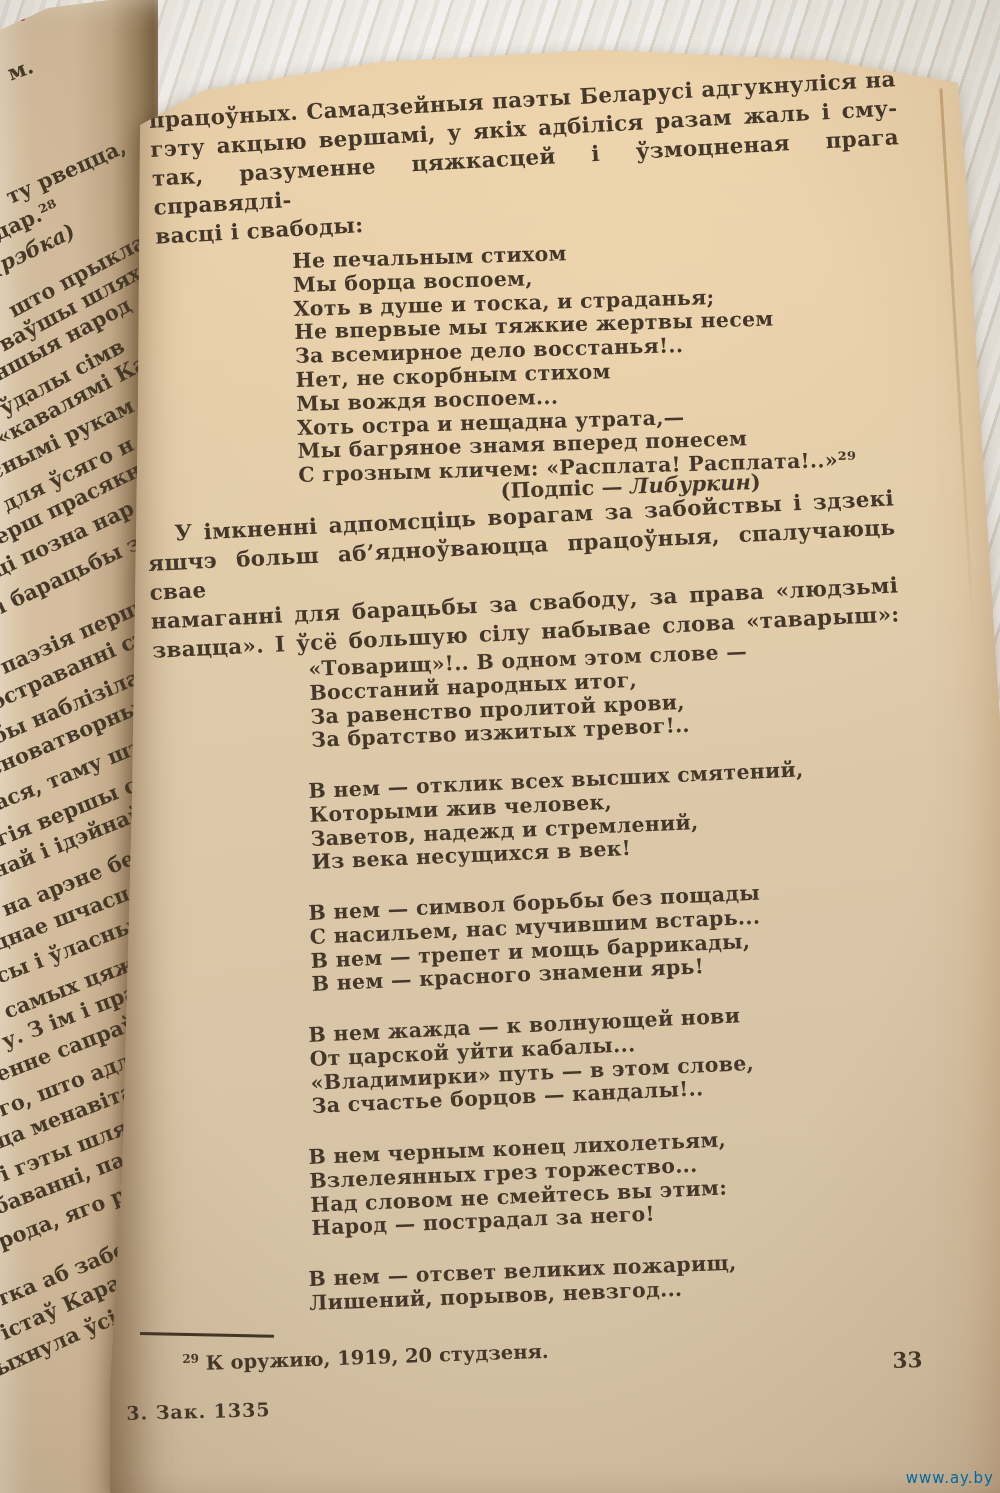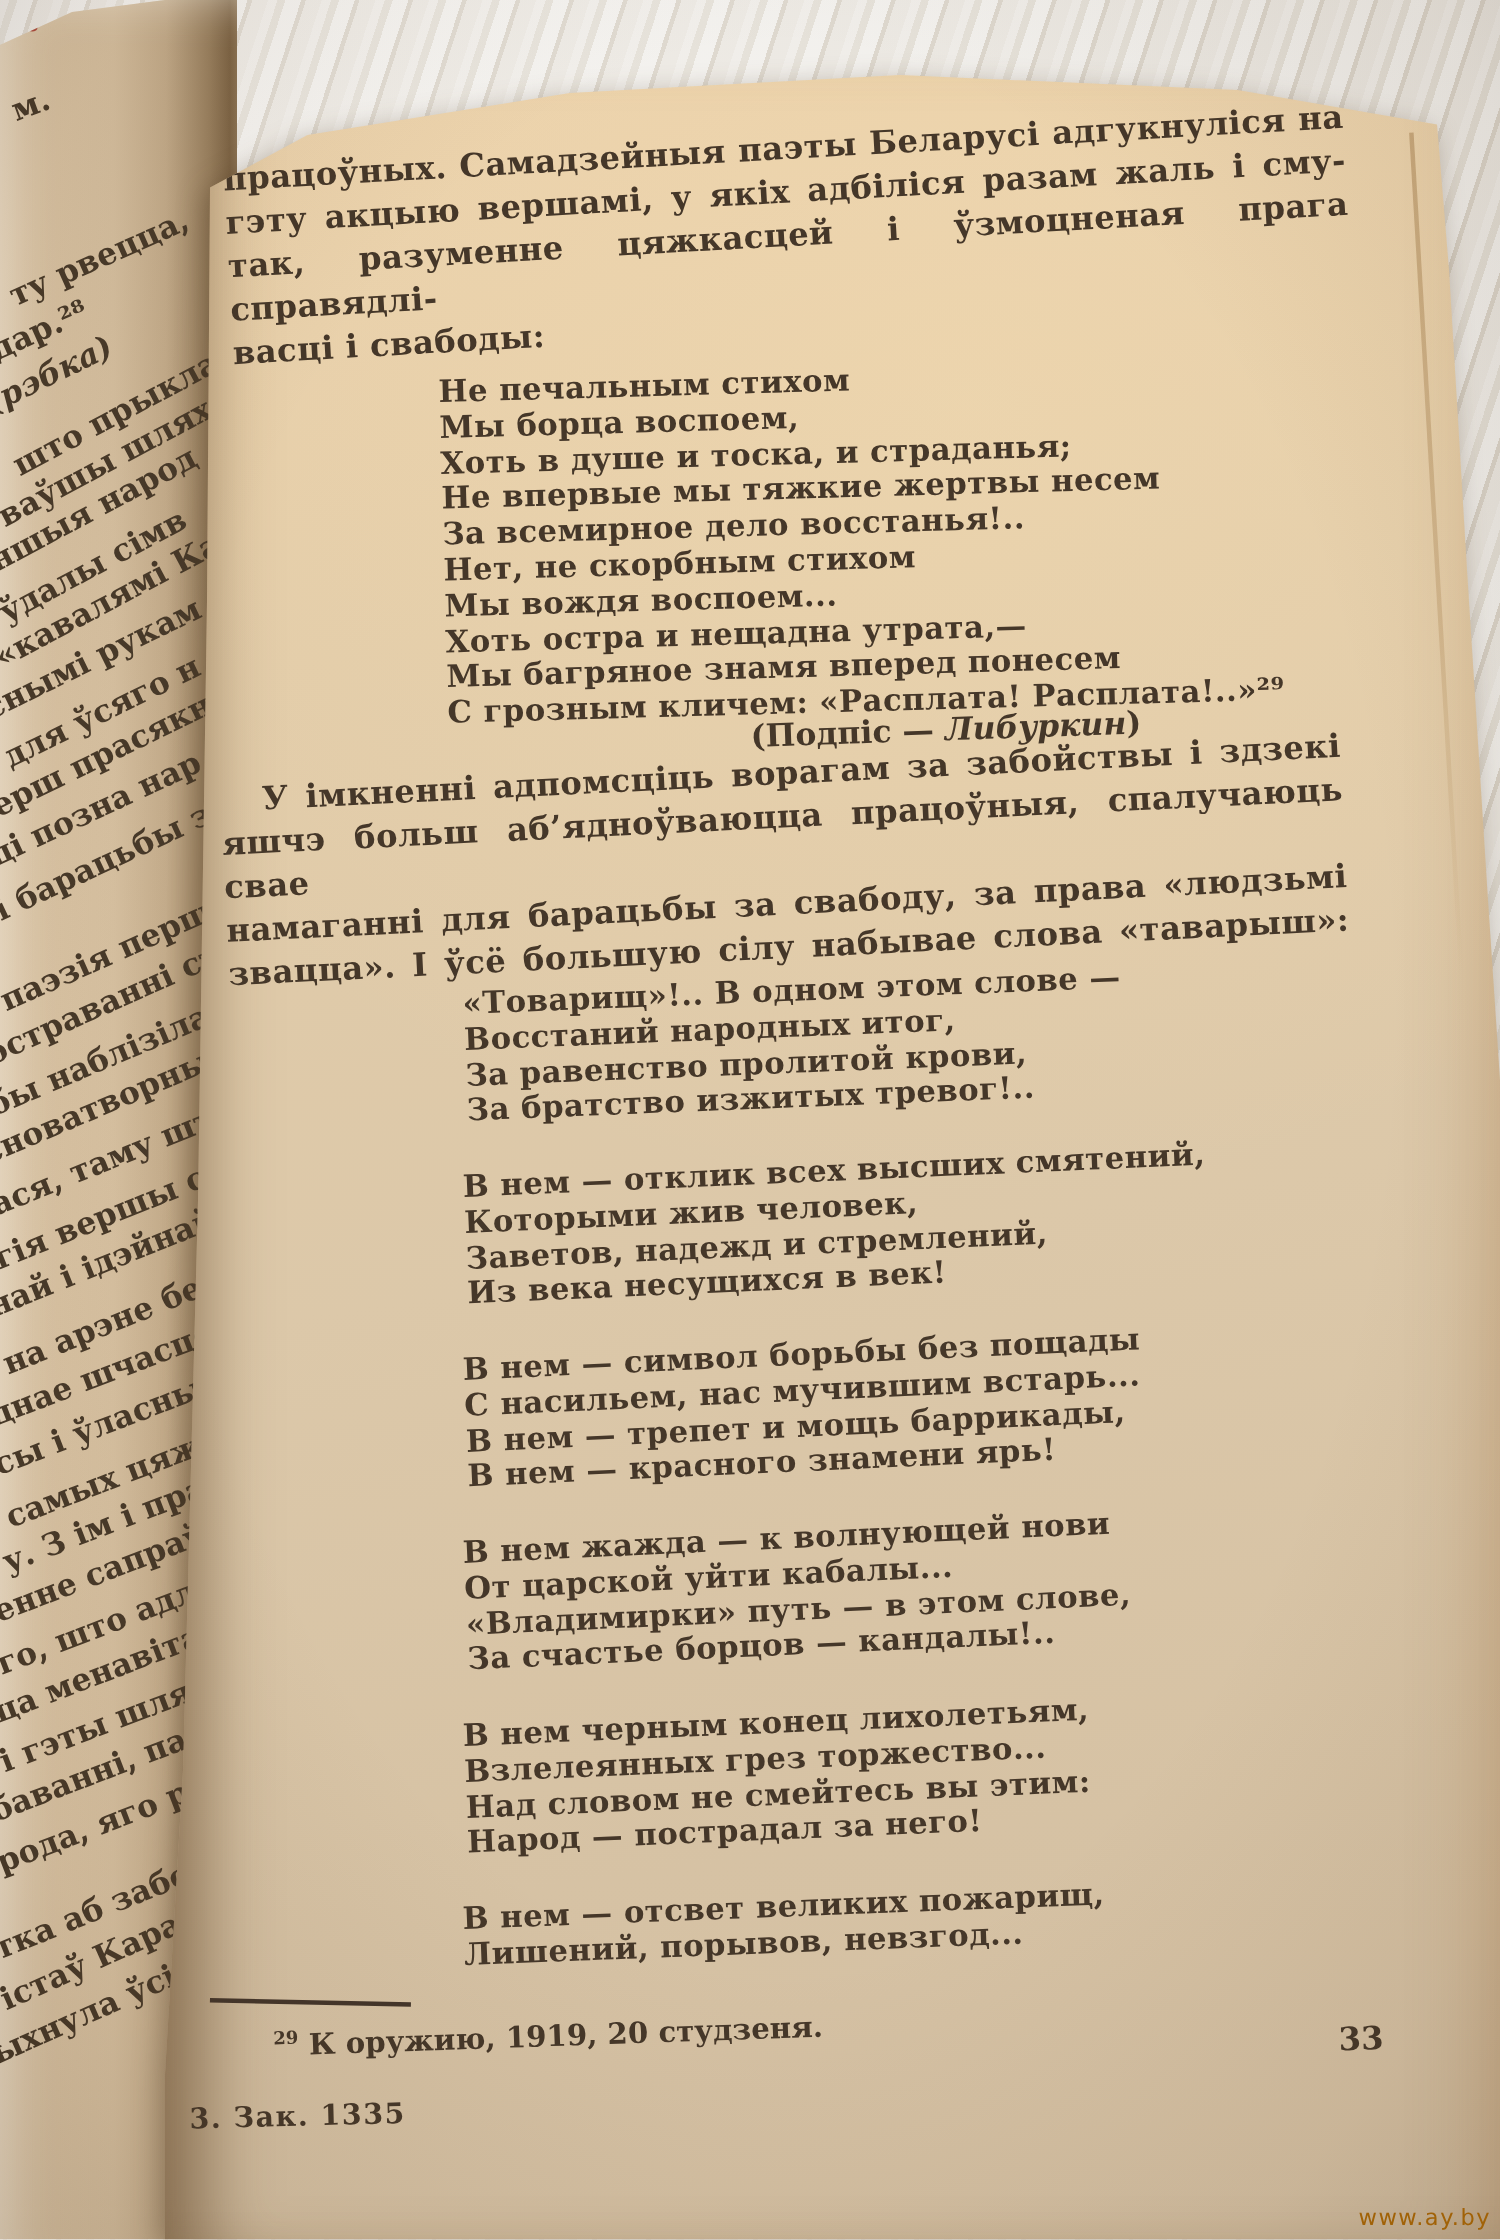--- a/index.html
+++ b/index.html
@@ -53,21 +53,21 @@
   .rule{position:absolute;background:#43352a;height:3px;transform-origin:left top;}
   .footnote{font-size:19.5px;white-space:nowrap;}
   .footnote sup{font-size:12px;}
   .pagenum{font-size:21.5px;}
   .printer{font-size:19px;letter-spacing:1px;}
 
   
   .vignette{position:absolute;inset:0;pointer-events:none;
     background:radial-gradient(ellipse at 52% 45%, transparent 55%,
       rgba(80,52,25,0.08) 82%, rgba(58,36,16,0.17) 100%);}
-  .watermark{position:absolute;right:6px;bottom:6px;color:#a16207;
+  .watermark{position:absolute;right:6px;bottom:6px;color:#0369a1;
     font-family:"DejaVu Sans","Liberation Sans",sans-serif;font-size:15px;letter-spacing:1px;}
 </style>
 </head>
 <body>
 
 <div id="scene">
   <div class="wood"></div>
 
   <div class="prev-page">
     <div class="red-mark" style="left:8px;top:8px;width:9px;height:6px;"></div>

